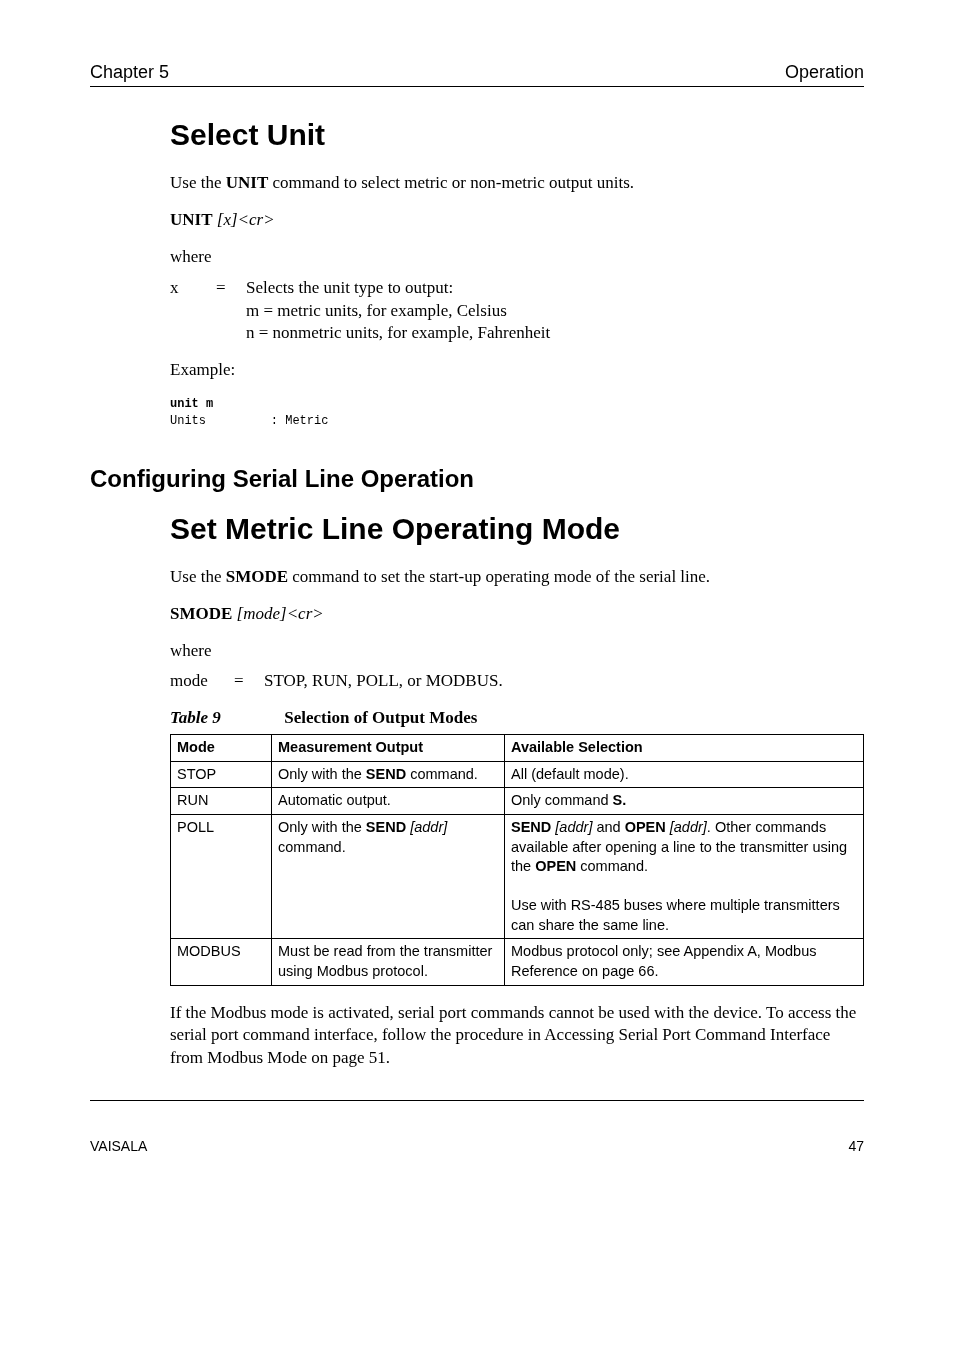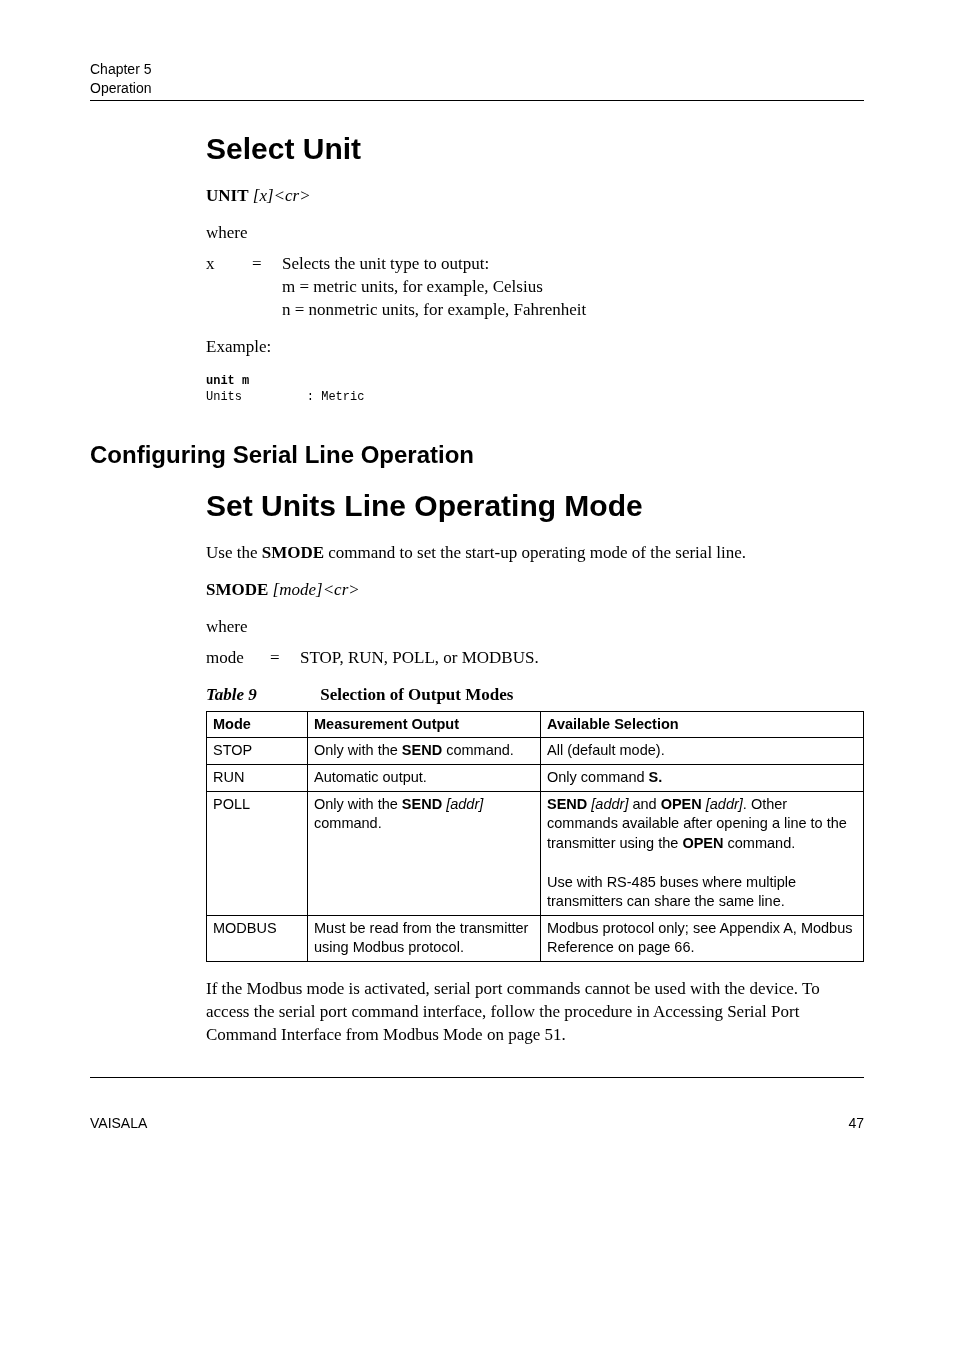--- a/index.html
+++ b/index.html
@@ -13,23 +13,22 @@
     line-height: 1.35;
   }
   .page {
     padding: 60px 90px 40px 90px;
     box-sizing: border-box;
   }
   .header-row {
     display: flex;
     justify-content: space-between;
     font-family: Arial, Helvetica, sans-serif;
-    font-size: 14px;
+    font-size: 18px;
     padding-bottom: 2px;
-    flex-direction: column;
   }
   .header-underline {
     height: 1px;
     background: #000;
     margin-bottom: 28px;
   }
   .footer-row {
     display: flex;
     justify-content: space-between;
     font-family: Arial, Helvetica, sans-serif;
@@ -37,21 +36,21 @@
     margin-top: 36px;
     gap: 17px;
   }
   .footer-rule {
     height: 1px;
     background: #000;
     margin-top: 4px;
     margin-bottom: 4px;
   }
   .content-col {
-    margin-left: 116px;
+    margin-left: 80px;
   }
   h2.section {
     font-family: Arial, Helvetica, sans-serif;
     font-weight: bold;
     font-size: 30px;
     margin: 0 0 16px 0;
   }
   h1.top-section {
     font-family: Arial, Helvetica, sans-serif;
     font-weight: bold;
@@ -111,20 +110,23 @@
 
   <div class="header-row">
     <span>Chapter 5</span>
     <span>Operation</span>
   </div>
   <div class="header-underline"></div>
 
   <div class="content-col">
     <h2 class="section">Select Unit</h2>
 
+    <p class="body">
+      <span>Use the </span><b>UNIT</b><span> command to select metric or non-metric output units.</span>
+    </p>
 
     <p class="cmd-line">
       <b>UNIT</b><i><span> [x]&lt;cr&gt;</span></i>
     </p>
 
     <p class="where">where</p>
 
     <div class="def-row">
       <div class="def-sym">x</div>
       <div class="def-eq">=</div>
@@ -137,21 +139,21 @@
 
     <p class="body">Example:</p>
 
     <div class="mono"><span class="mono-bold">unit m</span>
 <span>Units         : Metric</span></div>
   </div>
 
   <h1 class="top-section">Configuring Serial Line Operation</h1>
 
   <div class="content-col">
-    <h2 class="section">Set Units Line Operating Mode</h2>
+    <h2 class="section">Set Metric Line Operating Mode</h2>
 
     <p class="body">
       <span>Use the </span><b>SMODE</b><span> command to set the start-up operating mode of the serial line.</span>
     </p>
 
     <p class="cmd-line">
       <b>SMODE</b><i><span> [mode]&lt;cr&gt;</span></i>
     </p>
 
     <p class="where">where</p>

